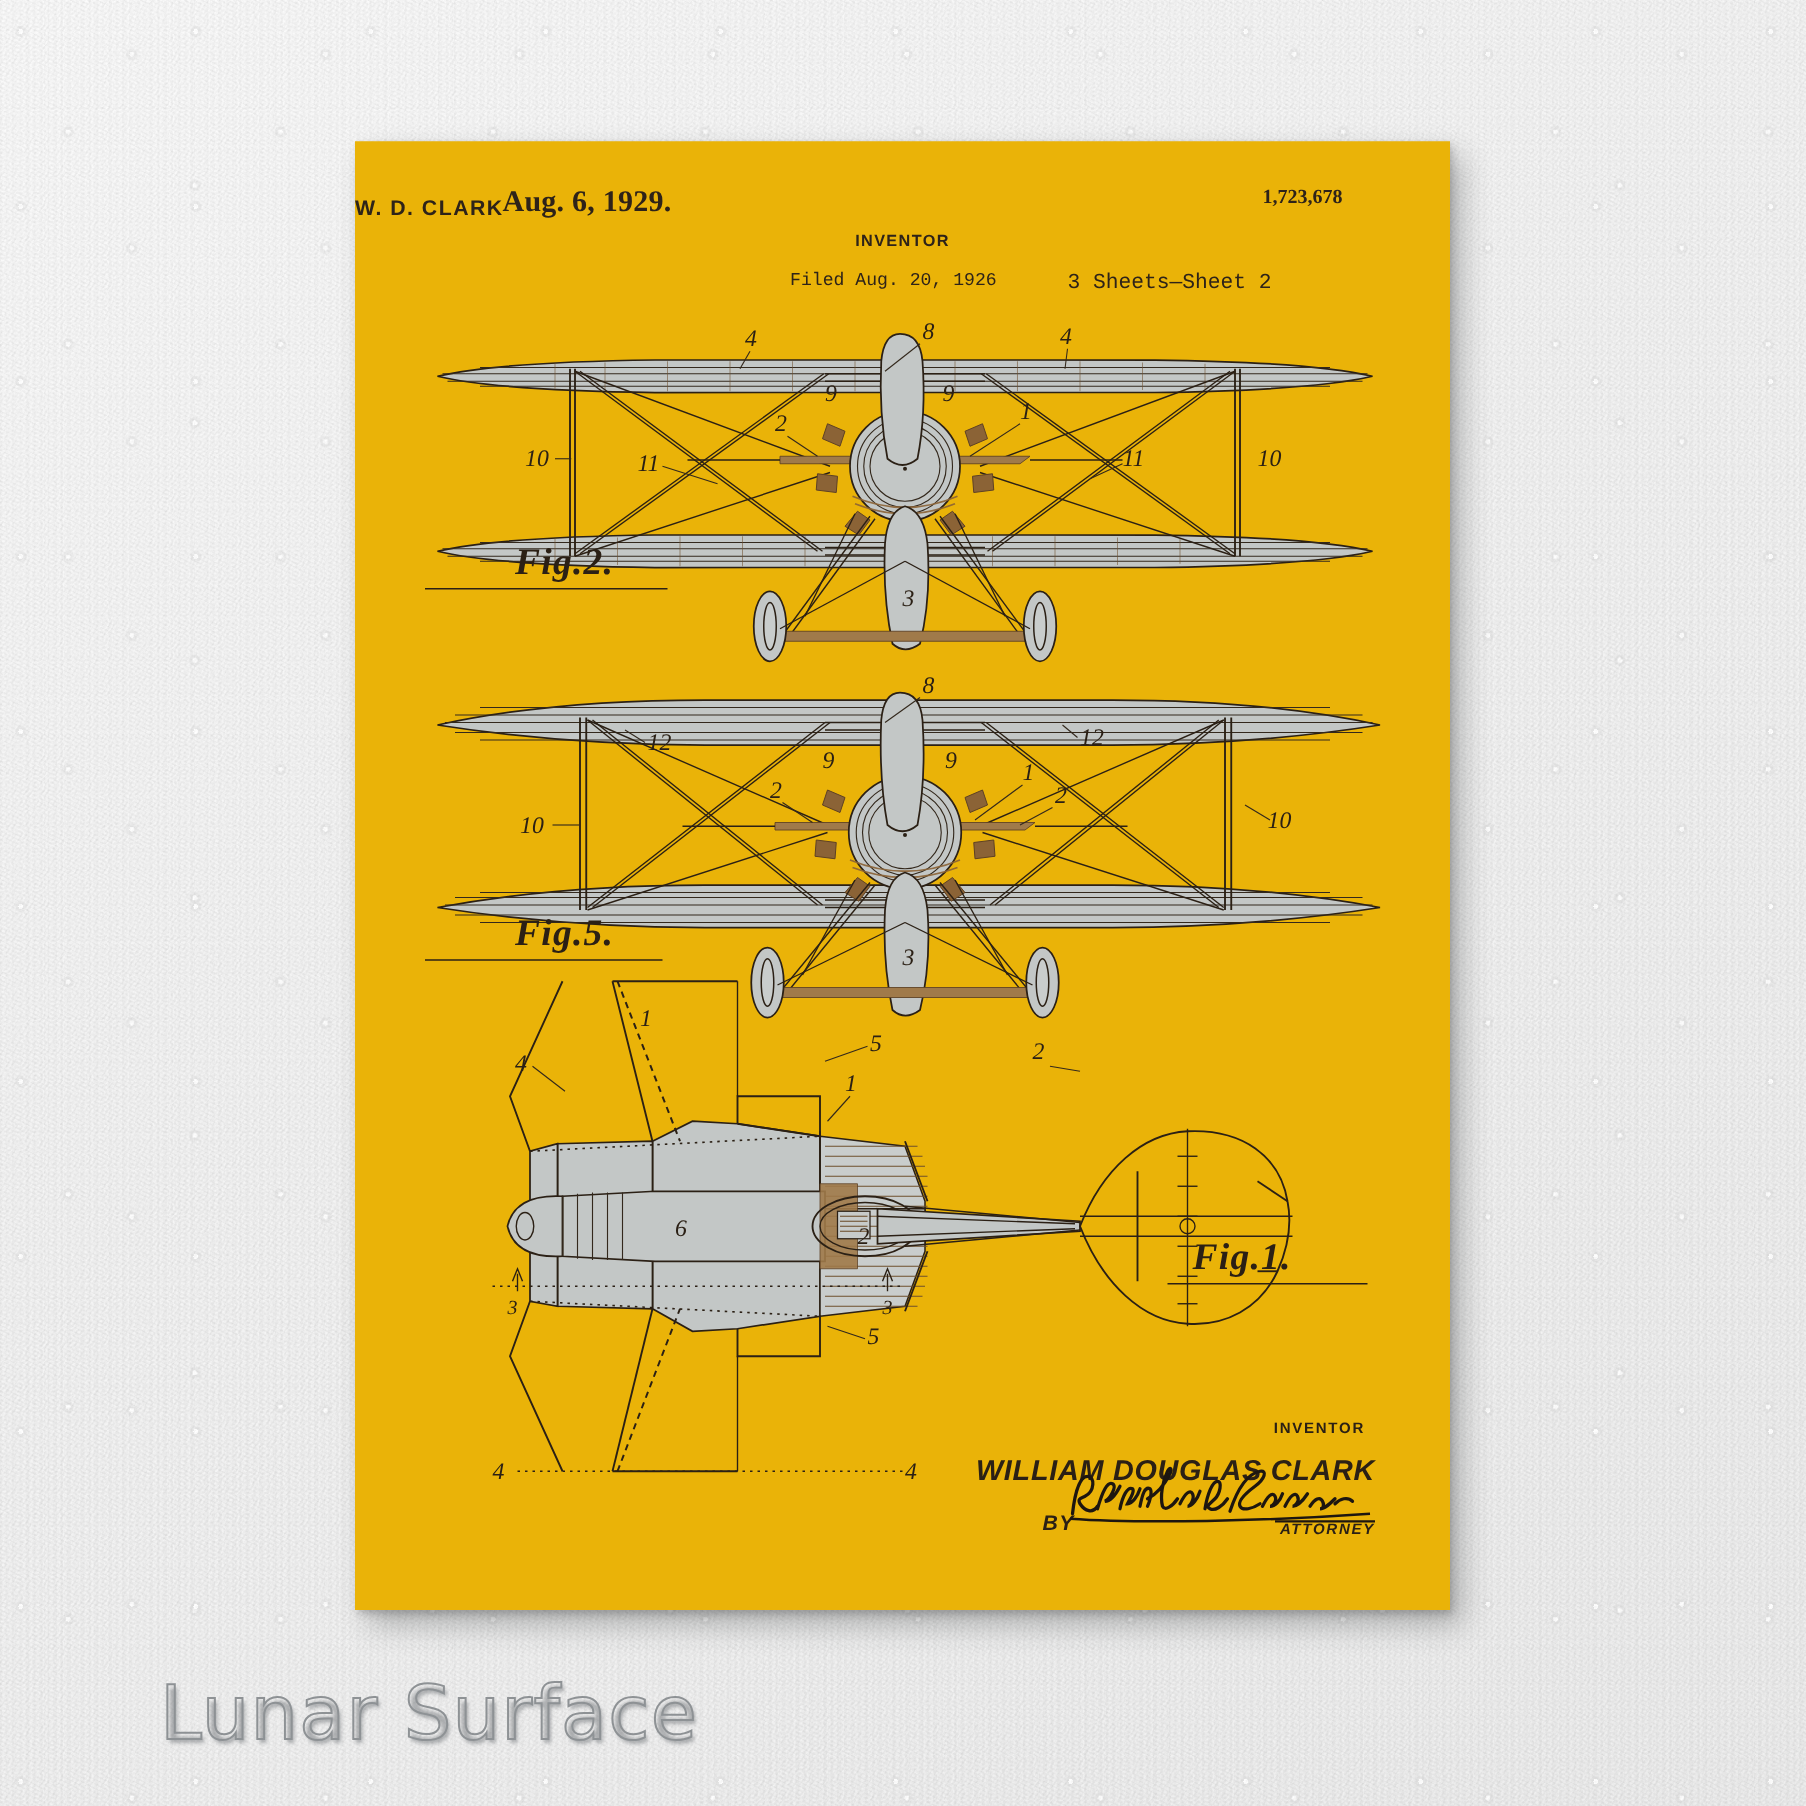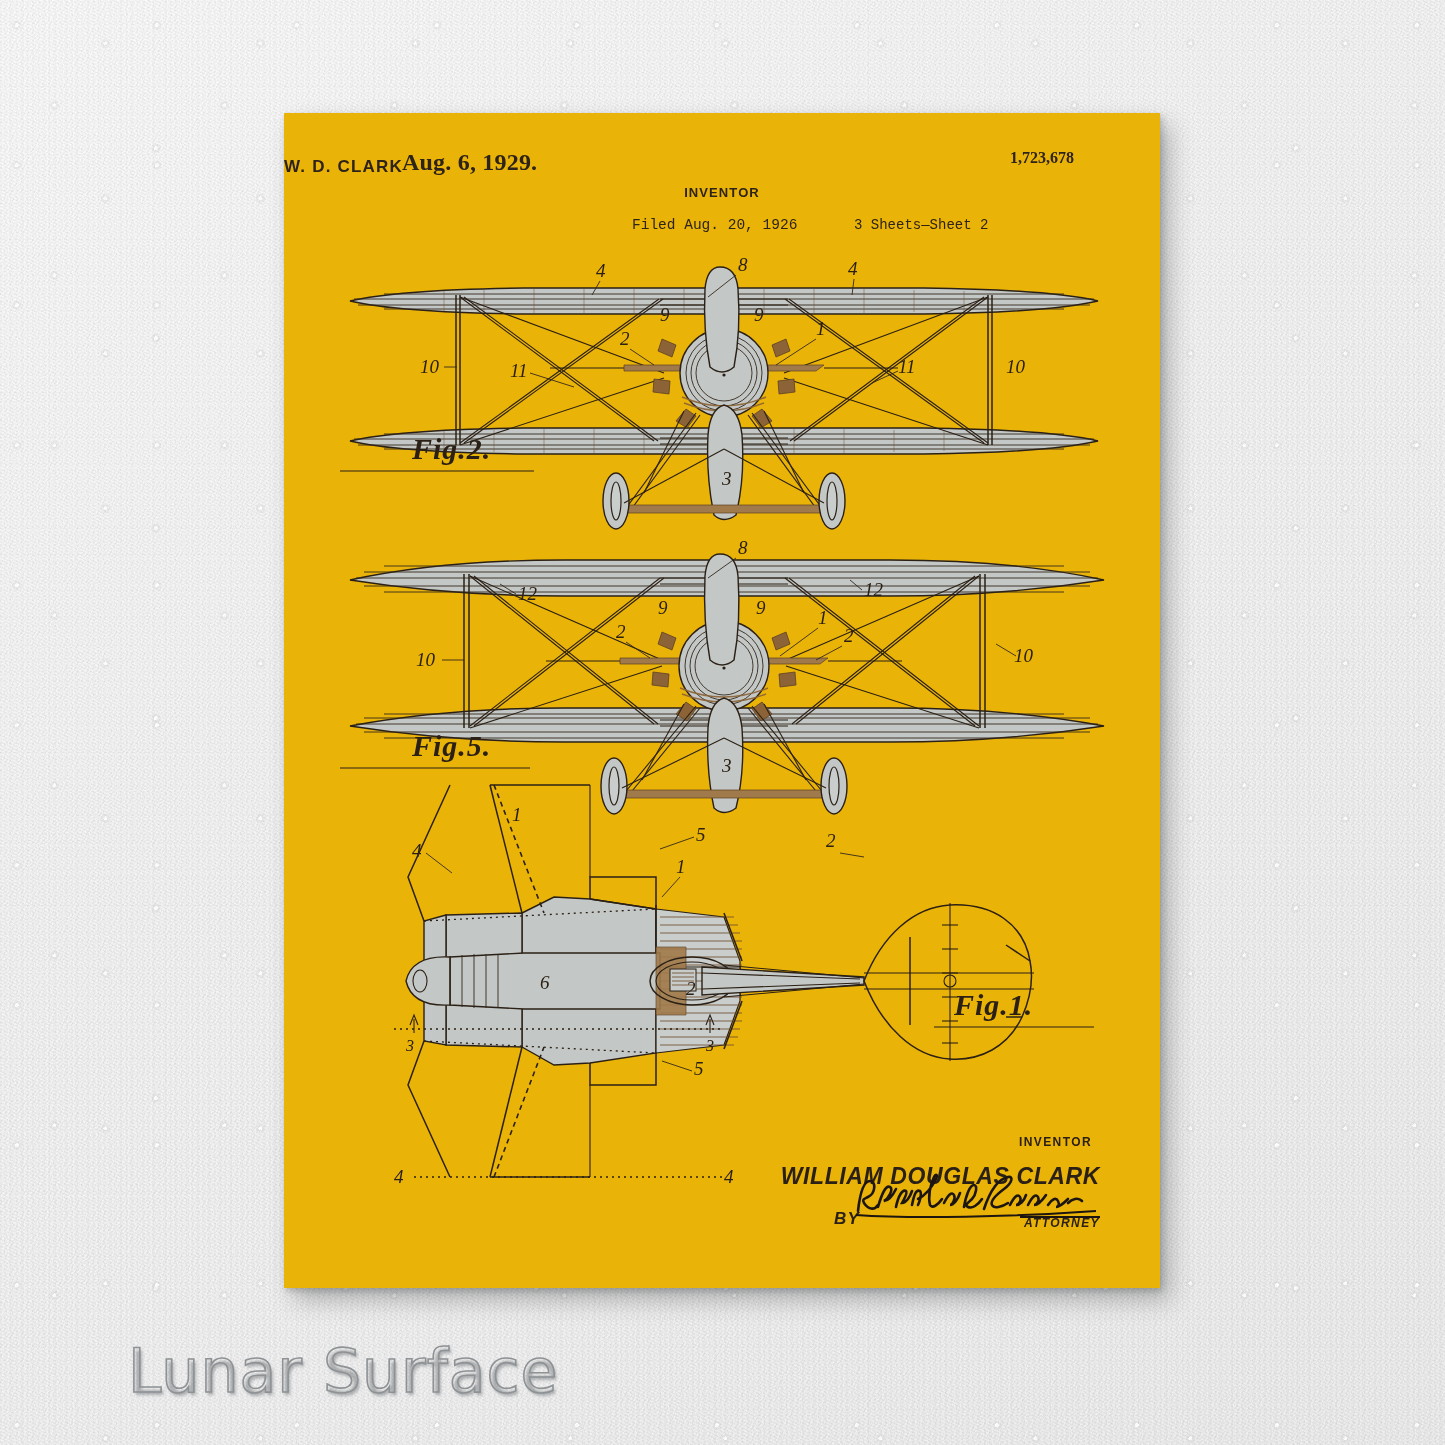--- a/index.html
+++ b/index.html
@@ -46,21 +46,21 @@
   .hdr{position:absolute;left:0;right:0;top:0;color:#2b2118;}
   .h-date{position:absolute;left:118px;top:36px;font-weight:bold;font-size:24px;letter-spacing:.2px;
           font-family:"Liberation Serif",serif;color:#2e2319;}
   .h-num{position:absolute;right:86px;top:36px;font-weight:bold;font-size:16px;color:#2e2319;
          font-family:"Liberation Serif",serif;}
   .h-name{position:absolute;left:0;right:0;top:44px;font-size:17px;font-weight:bold;
           letter-spacing:1.2px;font-family:"Liberation Sans",sans-serif;color:#2e2319;}
   .h-title{position:absolute;left:0;right:0;top:72px;text-align:center;font-size:13px;font-weight:bold;
            letter-spacing:1.1px;font-family:"Liberation Sans",sans-serif;color:#2e2319;}
   .h-filed{position:absolute;left:348px;top:104px;font-size:14.5px;font-family:"Liberation Mono",monospace;color:#2e2319;}
-  .h-sheets{position:absolute;left:570px;top:104px;font-size:14px;font-family:"Liberation Mono",monospace;color:#2e2319;}
+  .h-sheets{position:absolute;left:570px;top:104px;font-size:17px;font-family:"Liberation Mono",monospace;color:#2e2319;}
 
   
   .fig{position:absolute;}
   svg{display:block;overflow:visible;}
   .ink{fill:none;stroke:#2b2015;stroke-width:1.5;}
   .ink2{fill:none;stroke:#2b2015;stroke-width:1.1;}
   .thin{fill:none;stroke:#33281c;stroke-width:.9;}
   .rust{fill:none;stroke:#8b6336;stroke-width:1.4;}
   .rustf{fill:#8b6336;stroke:#5e4124;stroke-width:.8;}
   .rustf2{fill:#a07a4a;stroke:#5e4124;stroke-width:.7;}

